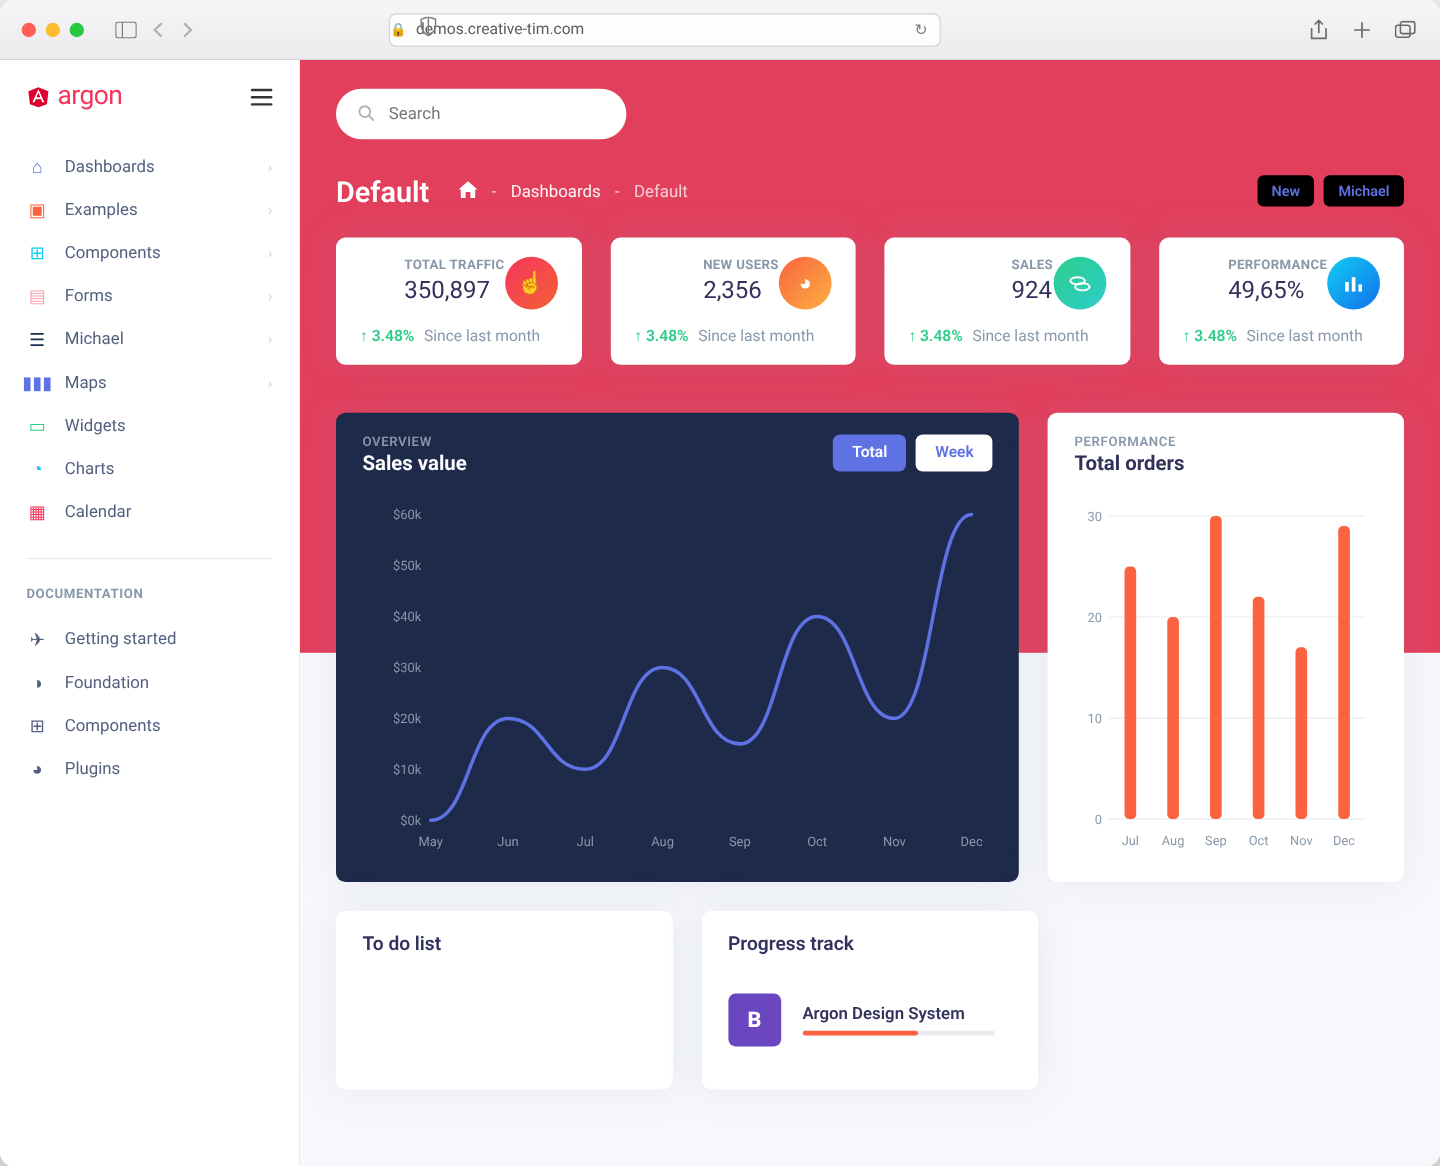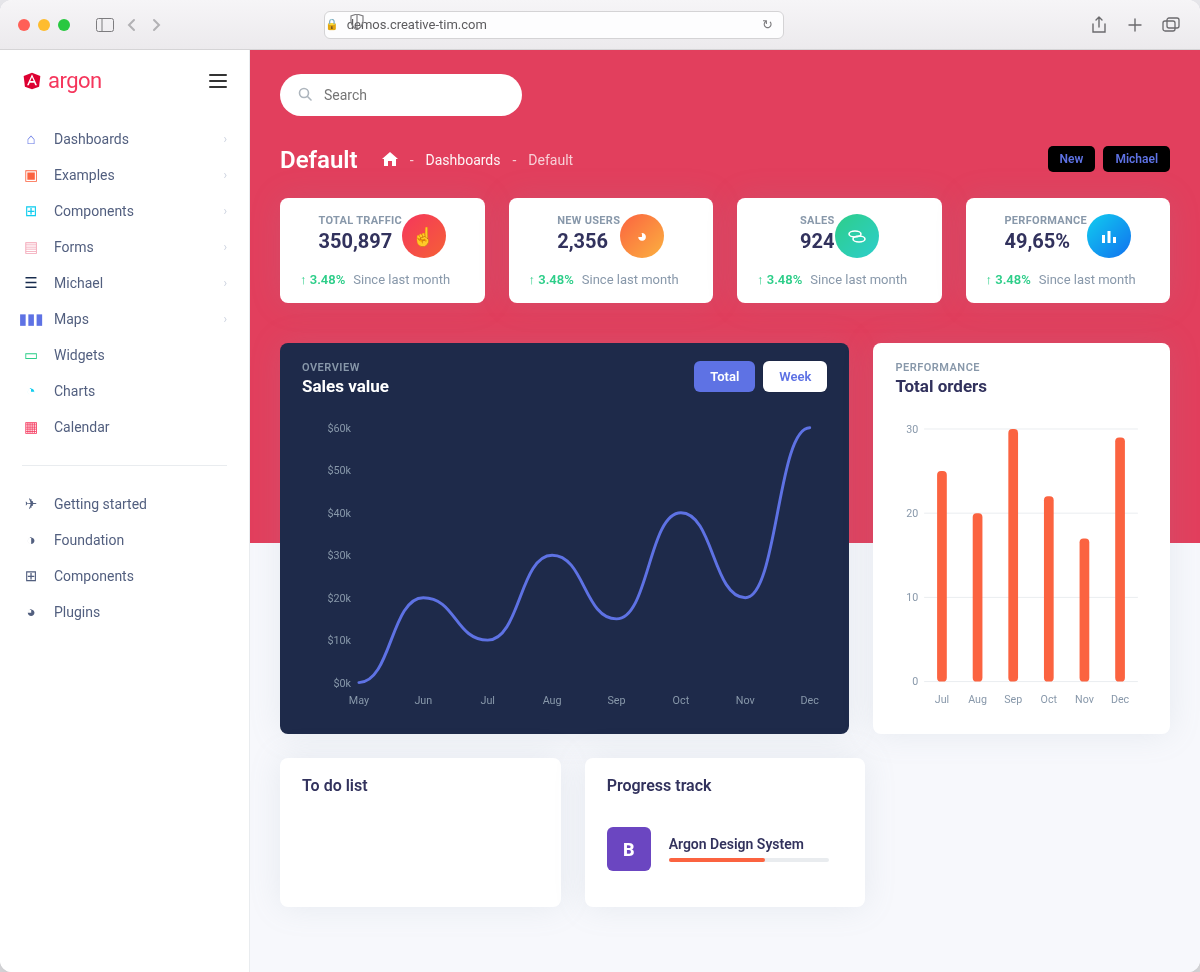--- a/index.html
+++ b/index.html
@@ -60,23 +60,23 @@
   .crumbs-row{display:flex;align-items:flex-start;margin-top:30px}
   .crumbs{display:flex;align-items:center;gap:12px;font-size:14px}
   .crumbs h1{font-size:24px;font-weight:600;margin:0 12px 0 0}
   .crumbs .sep{opacity:.75}
   .crumbs a{color:#fff;opacity:.95}
   .crumbs .muted{opacity:.75}
   .crumb-actions{margin-left:auto;display:flex;gap:8px}
   .btn-sm{background:#000000;color:var(--primary);border:none;border-radius:5px;padding:6px 12px;font-size:12px;font-weight:600;cursor:pointer}
   .stats{display:grid;grid-template-columns:repeat(4,1fr);gap:24px;margin-top:24px}
   .stat{background:#fff;border-radius:8px;padding:16px 20px;box-shadow:var(--shadow);color:var(--text-dark)}
-  .stat-top{display:flex;align-items:flex-start;justify-content:center}
+  .stat-top{display:flex;align-items:flex-start;justify-content:flex-end}
   .stat-lbl{font-size:11px;font-weight:700;letter-spacing:.3px;color:#8898aa;text-transform:uppercase}
-  .stat-val{font-size:20px;font-weight:700;margin-top:2px}
+  .stat-val{font-size:20px;font-weight:400;margin-top:2px}
   .stat-ico{width:44px;height:44px;border-radius:50%;display:flex;align-items:center;justify-content:center;color:#fff;font-size:18px}
   .grad-red{background:linear-gradient(135deg,#f5365c,#f56036)}
   .grad-orange{background:linear-gradient(135deg,#fb6340,#fbb140)}
   .grad-green{background:linear-gradient(135deg,#2dce89,#2dcecc)}
   .grad-blue{background:linear-gradient(135deg,#11cdef,#1171ef)}
   .stat-foot{margin-top:14px;font-size:13px;display:flex;gap:8px;align-items:baseline}
   .up{color:var(--green);font-weight:600}
   .since{color:#8898aa}
   
   .content{padding:0 30px 40px;margin-top:-200px}
@@ -238,20 +238,21 @@
         <li class="nav-item">
             <span class="nav-ico" style="color:var(--info)">◔</span>
             <span>Charts</span>
           </li>
         <li class="nav-item">
             <span class="nav-ico" style="color:var(--brand-pink)">▦</span>
             <span>Calendar</span>
           </li>
       </ul>
       <div class="nav-divider"></div>
+      <div class="nav-heading">DOCUMENTATION</div>
       <ul class="nav">
         <li class="nav-item">
             <span class="nav-ico">✈</span>
             <span>Getting started</span>
           </li>
         <li class="nav-item">
             <span class="nav-ico">◑</span>
             <span>Foundation</span>
           </li>
         <li class="nav-item">

